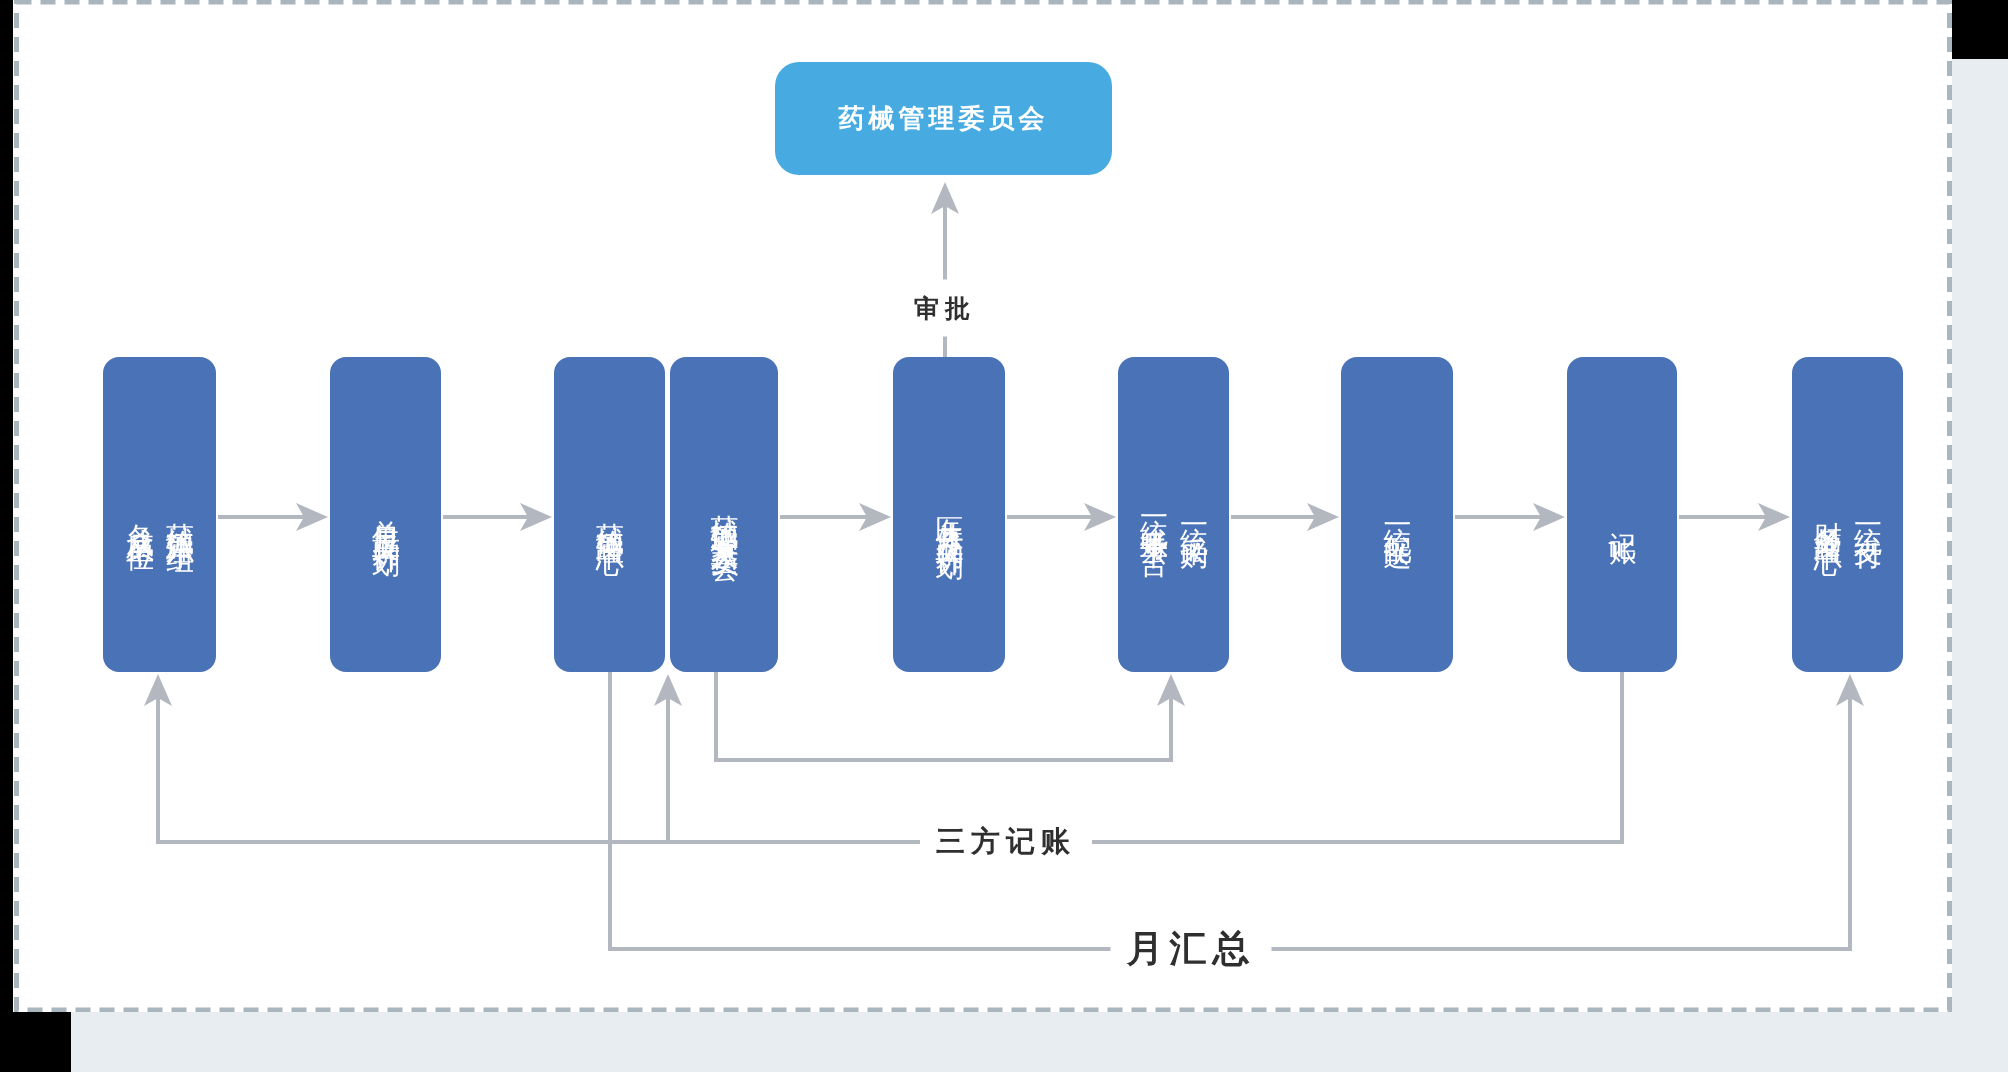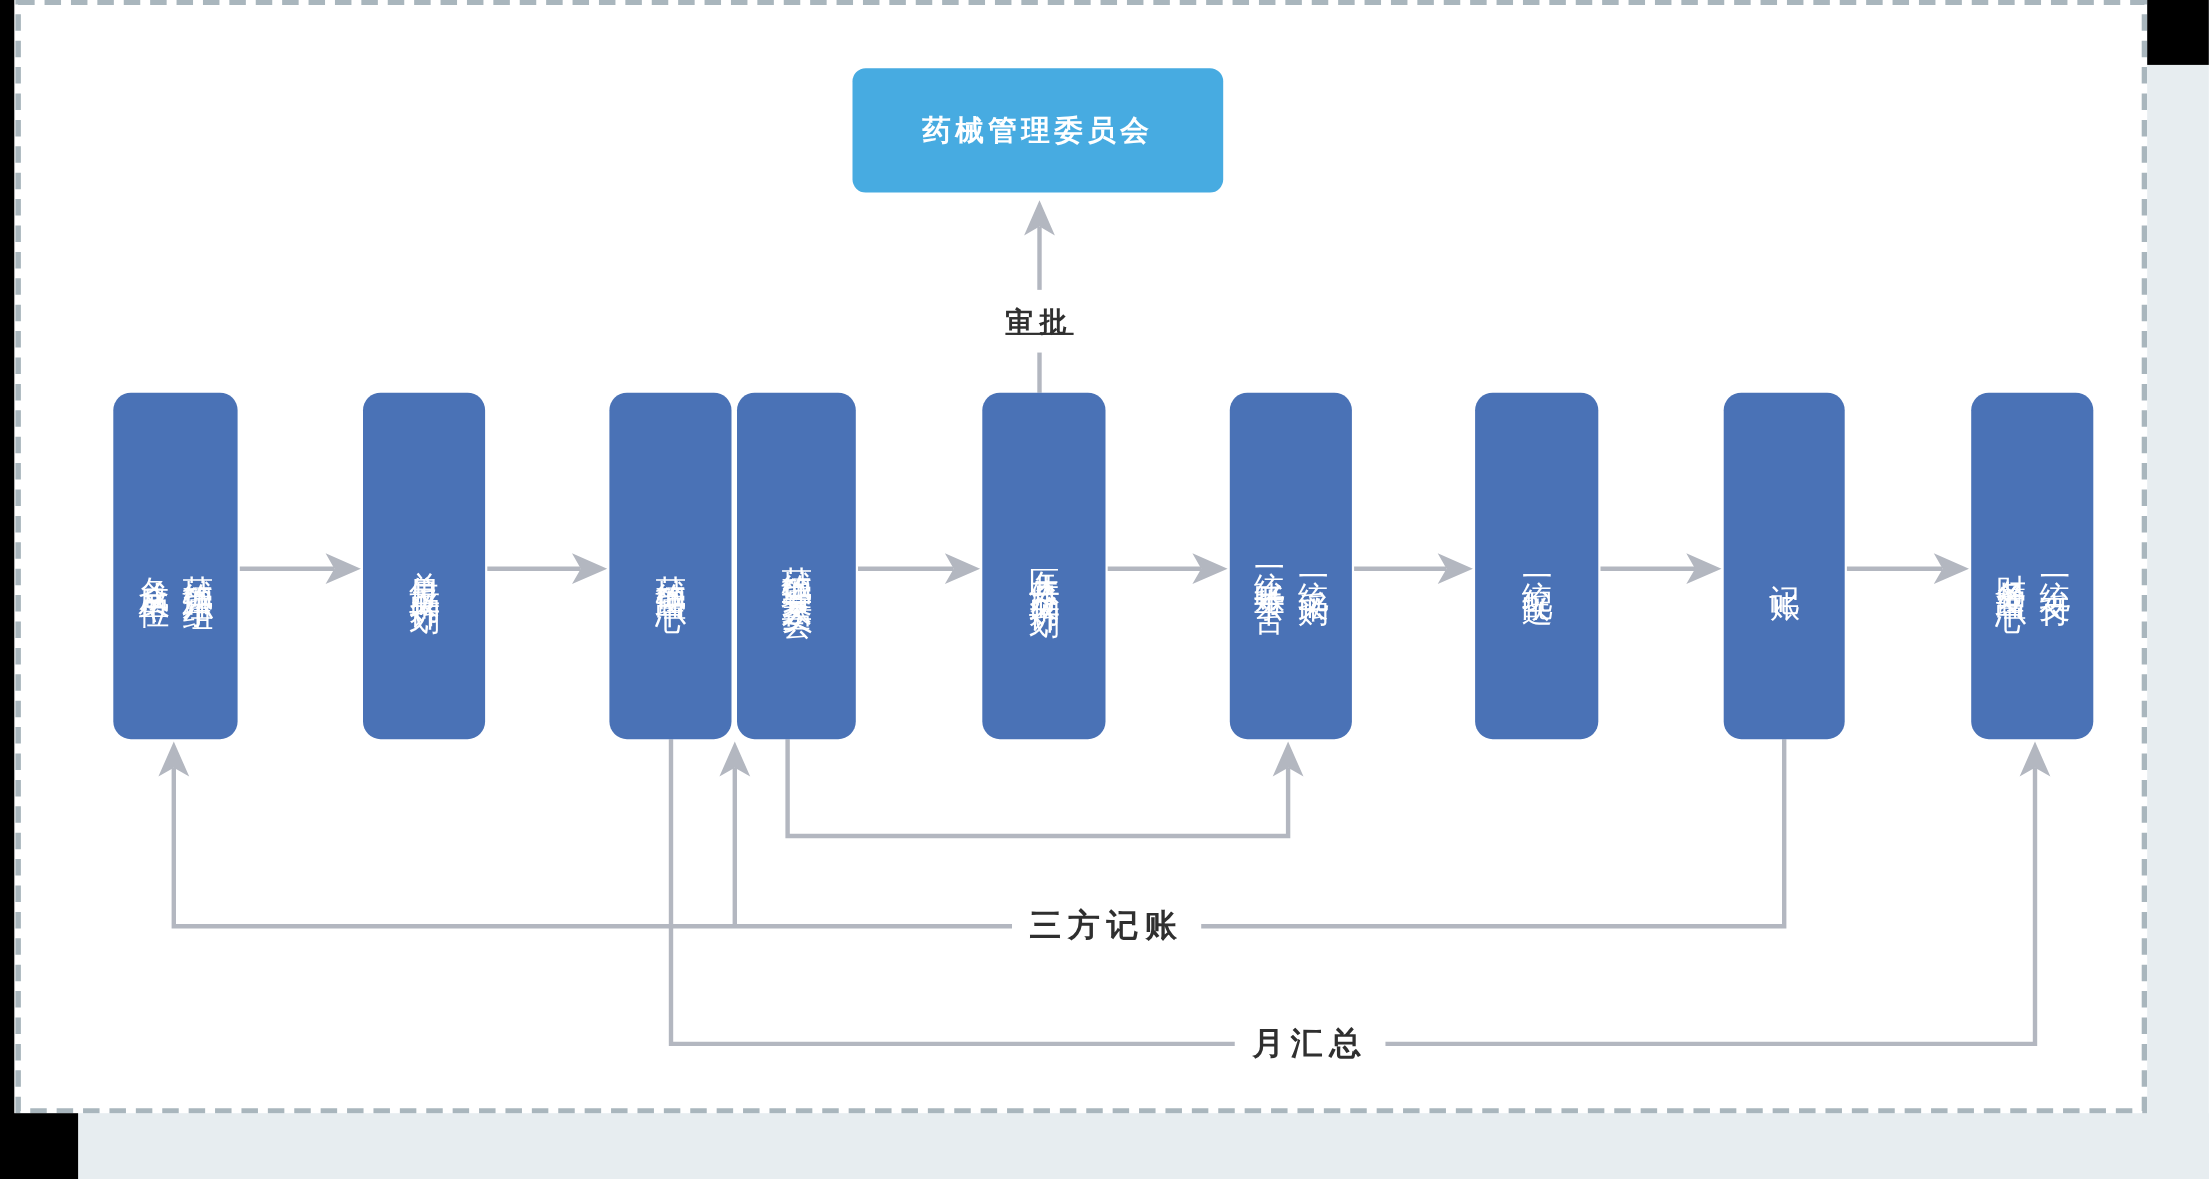--- a/index.html
+++ b/index.html
@@ -38,34 +38,34 @@
   .n3{left:554px;}
   .n4{left:670px;width:108px;}
   .n5{left:893px;width:112px;}
   .n6{left:1118px;}
   .n7{left:1341px;width:112px;}
   .n8{left:1567px;width:110px;}
   .n9{left:1792px;}
 
   .committee{
     position:absolute;left:775px;top:62px;width:337px;height:113px;
-    background:#47abe1;border-radius:12px;
+    background:#47abe1;border-radius:24px;
     display:flex;align-items:center;justify-content:center;
     color:#fff;font-size:26px;font-weight:600;letter-spacing:4px;
   }
 
   
   .edge-label{
     position:absolute;transform:translate(-50%,-50%);
     background:#fff;color:#2f2f2f;font-weight:700;
     white-space:nowrap;text-align:center;
   }
-  .lbl-approval{left:945px;top:292px;font-size:25px;letter-spacing:6px;padding:12px 2px;text-decoration:underline;}
+  .lbl-approval{left:945px;top:308px;font-size:25px;letter-spacing:6px;padding:12px 2px;}
   .lbl-threeparty{left:1006px;top:842px;font-size:29px;letter-spacing:6px;padding:2px 16px;text-align:right;}
-  .lbl-monthly{left:1191px;top:949px;font-size:29px;letter-spacing:6px;padding:2px 16px;}
+  .lbl-monthly{left:1191px;top:949px;font-size:37px;letter-spacing:6px;padding:2px 16px;}
 </style>
 </head>
 <body>
 
 <div class="stage">
 
   <svg class="wires" width="2008" height="1072" viewBox="0 0 2008 1072">
 
     <rect x="16.5" y="2" width="1933" height="1008" fill="none" stroke="#a9b6bd" stroke-width="5" stroke-dasharray="15 9"></rect>
 

